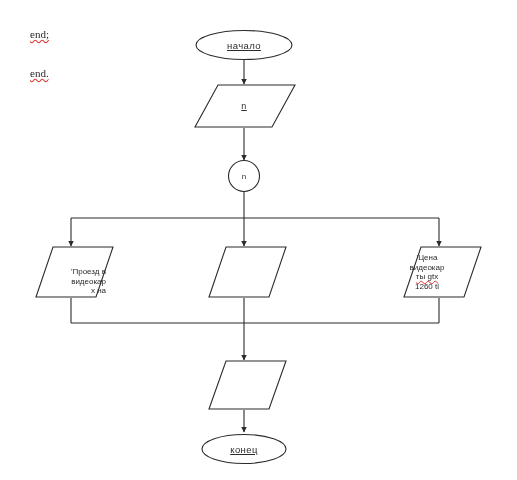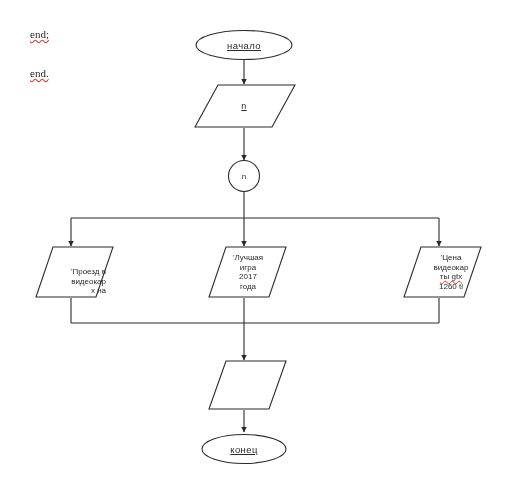--- a/index.html
+++ b/index.html
@@ -136,28 +136,22 @@
   <div class="node-label lbl-term" style="left:214px; top:101px; width:60px; font-size:9px;">n</div>
 
   <div class="node-label lbl-conn" style="left:224px; top:172px; width:40px;">n</div>
 
   <div class="node-label lbl-io clip-box" style="left:44px; top:267px; width:62px; height:44px;text-align:right;">
     <div>'Проезд в</div>
     <div>видеокар</div>
     <div>х на</div>
   </div>
 
-  <div class="node-label lbl-io clip-box" style="left:217px; top:253px; width:62px; height:44px;">
-    <div>'Лучшая</div>
-    <div>игра</div>
-    <div>2017</div>
-    <div>года</div>
-  </div>
 
-  <div class="node-label lbl-io clip-box" style="left:420px; top:253px; width:62px; height:44px;">
+  <div class="node-label lbl-io clip-box" style="left:396px; top:253px; width:62px; height:44px;">
     <div>'Цена</div>
     <div>видеокар</div>
     <div class="spell">ты gtx</div>
     <div>1260 ti</div>
   </div>
 
 
   <div class="node-label lbl-term" style="left:194px; top:444px; width:100px;text-align:center;">конец</div>
 
 </div>

